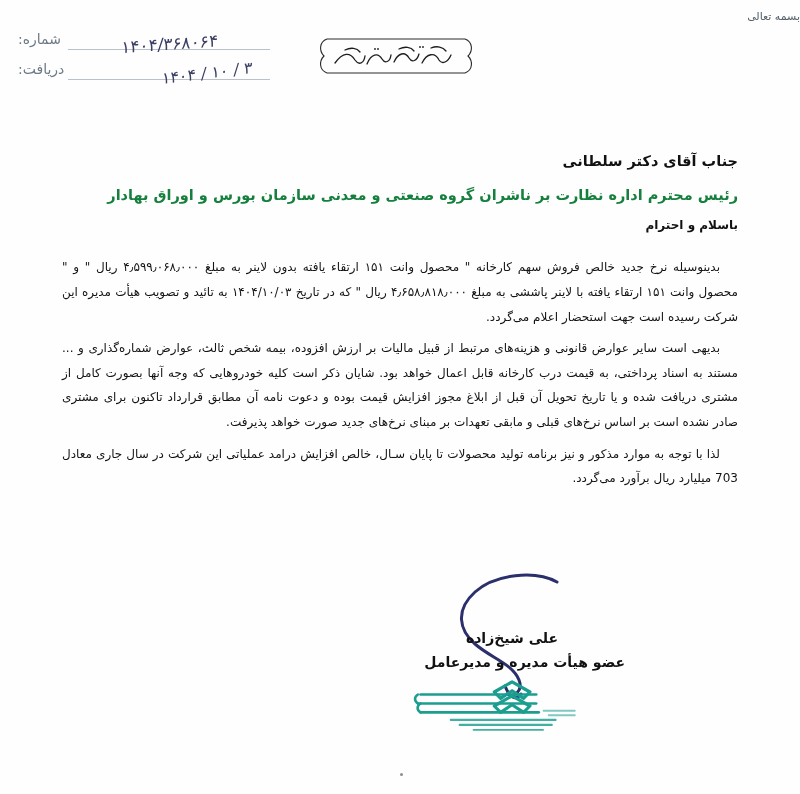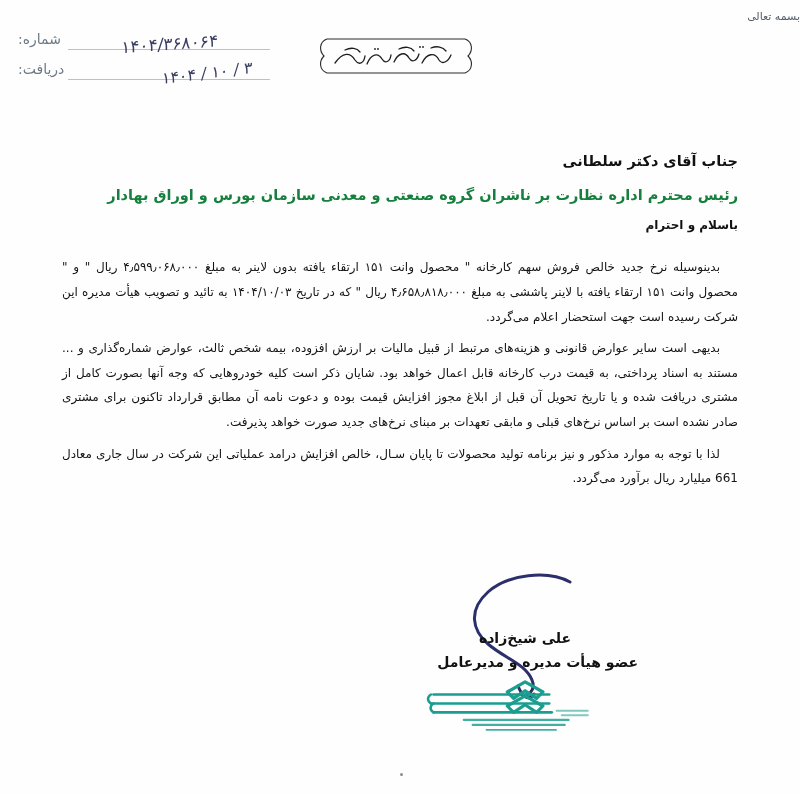--- a/index.html
+++ b/index.html
@@ -164,21 +164,21 @@
     text-align: justify;
     text-align-last: right;
     margin: 0 0 7px 0;
     text-indent: 18px;
   }
 
   
   .sign-area {
     position: absolute;
     top: 600px;
-    right: 150px;
+    right: 163px;
     width: 330px;
     height: 190px;
     direction: rtl;
     text-decoration: underline;
   }
   .sign-scribble {
     position: absolute;
     top: -32px;
     right: 60px;
     width: 160px;
@@ -267,21 +267,21 @@
 
   </div>
 
   <div class="content">
     <div class="addressee">جناب آقای دکتر سلطانی</div>
     <div class="addressee-title">رئیس محترم اداره نظارت بر ناشران گروه صنعتی و معدنی سازمان بورس و اوراق بهادار</div>
     <div class="greeting">باسلام و احترام</div>
 
     <p class="para">بدینوسیله نرخ جدید خالص فروش سهم کارخانه " محصول وانت ۱۵۱ ارتقاء یافته بدون لاینر به مبلغ ۴٫۵۹۹٫۰۶۸٫۰۰۰ ریال " و " محصول وانت ۱۵۱ ارتقاء یافته با لاینر پاششی به مبلغ ۴٫۶۵۸٫۸۱۸٫۰۰۰ ریال " که در تاریخ ۱۴۰۴/۱۰/۰۳ به تائید و تصویب هیأت مدیره این شرکت رسیده است جهت استحضار اعلام می‌گردد.</p>
     <p class="para">بدیهی است سایر عوارض قانونی و هزینه‌های مرتبط از قبیل مالیات بر ارزش افزوده، بیمه شخص ثالث، عوارض شماره‌گذاری و ... مستند به اسناد پرداختی، به قیمت درب کارخانه قابل اعمال خواهد بود. شایان ذکر است کلیه خودروهایی که وجه آنها بصورت کامل از مشتری دریافت شده و یا تاریخ تحویل آن قبل از ابلاغ مجوز افزایش قیمت بوده و دعوت نامه آن مطابق قرارداد تاکنون برای مشتری صادر نشده است بر اساس نرخ‌های قبلی و مابقی تعهدات بر مبنای نرخ‌های جدید صورت خواهد پذیرفت.</p>
-    <p class="para">لذا با توجه به موارد مذکور و نیز برنامه تولید محصولات تا پایان سـال، خالص افزایش درامد عملیاتی این شرکت در سال جاری معادل 661 میلیارد ریال برآورد می‌گردد.</p>
+    <p class="para">لذا با توجه به موارد مذکور و نیز برنامه تولید محصولات تا پایان سـال، خالص افزایش درامد عملیاتی این شرکت در سال جاری معادل 703 میلیارد ریال برآورد می‌گردد.</p>
   </div>
 
   <div class="sign-area">
 
     <svg class="sign-scribble" viewBox="0 0 160 150" aria-hidden="true">
       <path d="M140 14 C118 2, 78 6, 58 24 C38 42, 42 62, 58 76 C74 90, 96 96, 102 112 C106 122, 98 130, 90 126" fill="none" stroke="#2b2f6b" stroke-width="3" stroke-linecap="round"></path>
       <path d="M88 118 C92 128, 98 134, 104 126" fill="none" stroke="#2b2f6b" stroke-width="3" stroke-linecap="round"></path>
     </svg>
 
     <div class="sign-name">علی شیخ‌زاده</div>

